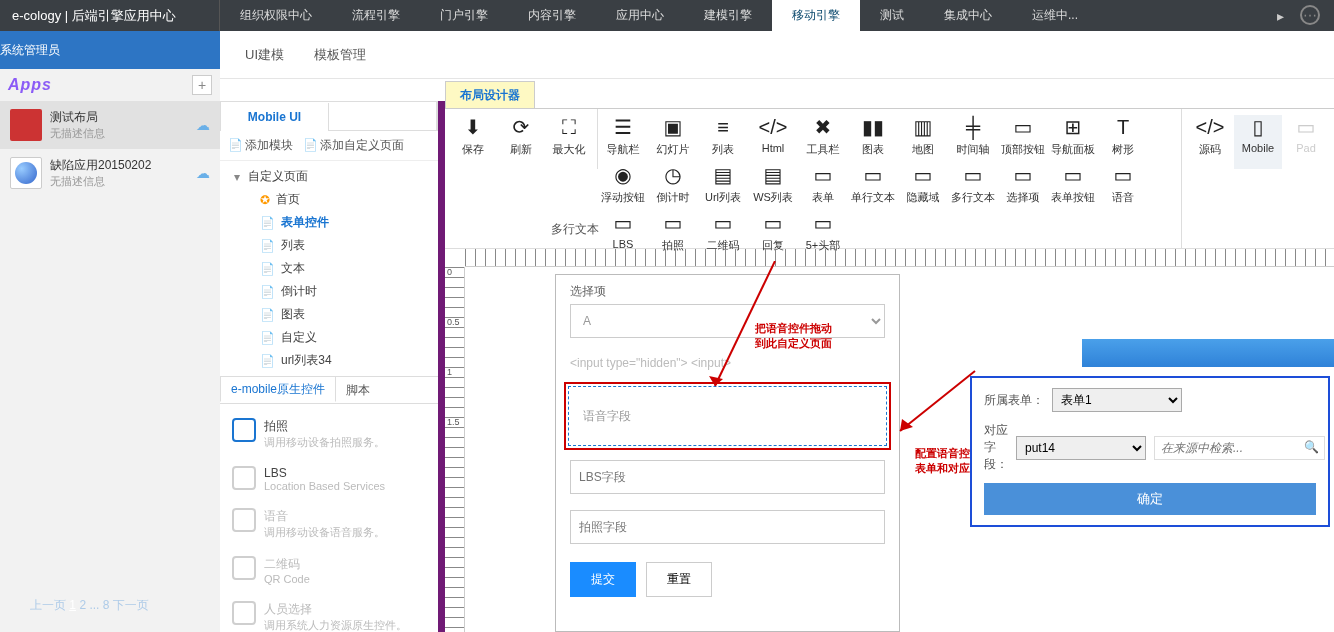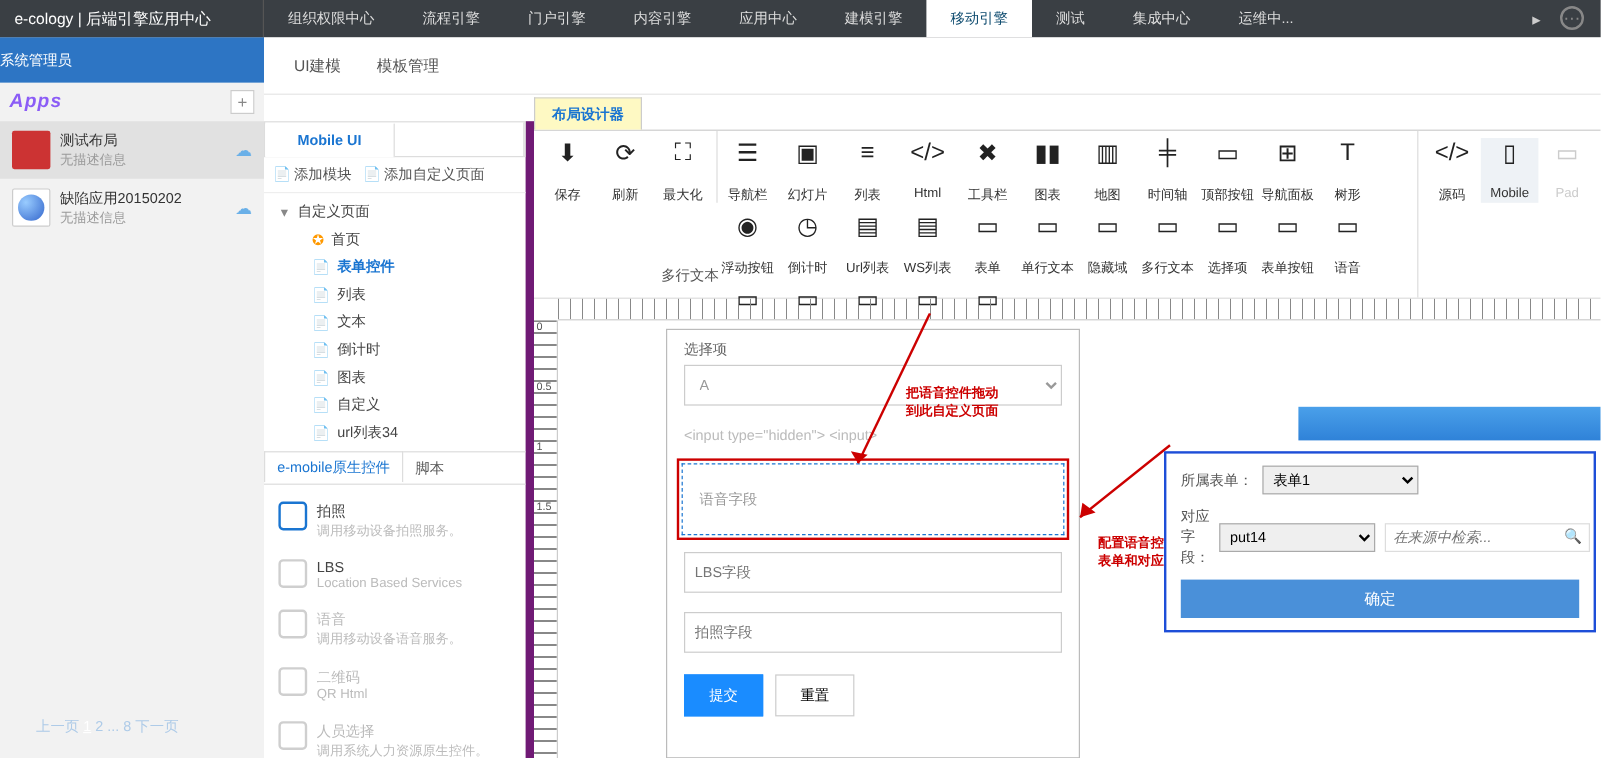--- a/index.html
+++ b/index.html
@@ -72,21 +72,21 @@
 .designer-tabs { height:28px; display:flex; border-bottom:1px solid #ccc; }
 .designer-tabs .dt { padding:0 14px; font-size:12px; border:1px solid #ccc; border-bottom:none; display:flex; align-items:center; background:#fef9c3; color:#1a75d1; font-weight:bold; cursor:pointer; }
 
 
 .comp-bar { position:absolute; left:0; top:28px; right:0; height:140px; border-bottom:1px solid #ddd; display:flex; }
 .comp-group-a { display:flex; border-right:1px solid #ddd; padding:6px 4px 0; height:60px; }
 .comp-group-b { display:flex; flex-wrap:wrap; border-right:1px solid #ddd; padding:6px 0 0; flex:1; align-content:flex-start; }
 .comp-group-c { display:flex; padding:6px 4px 0; height:60px; }
 .comp { width:48px; text-align:center; cursor:pointer; padding-bottom:6px; }
 .comp .ci { height:24px; font-size:20px; color:#222; display:flex; align-items:center; justify-content:center; }
-.comp .cl { font-size:11px; color:#333; margin-top:16px; }
+.comp .cl { font-size:11px; color:#333; margin-top:3px; }
 .comp-group-b .comp { width:50px; }
 .comp.mobile { background:#eef2f6; }
 .comp.pad .cl, .comp.pad .ci { color:#ccc; }
 
 
 .canvas-wrap { position:absolute; left:0; top:168px; right:0; bottom:0; }
 .ruler-h { position:absolute; left:20px; right:0; top:0; height:18px; background:repeating-linear-gradient(to right,#888 0,#888 1px,transparent 1px,transparent 10px); border-bottom:1px solid #ccc; font-size:9px; color:#555; }
 .ruler-v { position:absolute; left:0; top:18px; bottom:0; width:20px; background:repeating-linear-gradient(to bottom,#888 0,#888 1px,transparent 1px,transparent 10px); border-right:1px solid #ccc; font-size:9px; color:#555; }
 .ruler-v div { transform:rotate(0); padding-left:2px; }
 .canvas { position:absolute; left:110px; top:25px; width:345px; bottom:0; border:1px solid #bbb; background:#fff; }
@@ -244,21 +244,21 @@
         <div class="wi"></div>
         <div>
           <div class="wt">语音</div>
           <div class="ws">调用移动设备语音服务。</div>
         </div>
       </div>
     <div class="widget dim">
         <div class="wi"></div>
         <div>
           <div class="wt">二维码</div>
-          <div class="ws">QR Html</div>
+          <div class="ws">QR Code</div>
         </div>
       </div>
     <div class="widget dim">
         <div class="wi"></div>
         <div>
           <div class="wt">人员选择</div>
           <div class="ws">调用系统人力资源原生控件。</div>
         </div>
       </div>
   </div>

